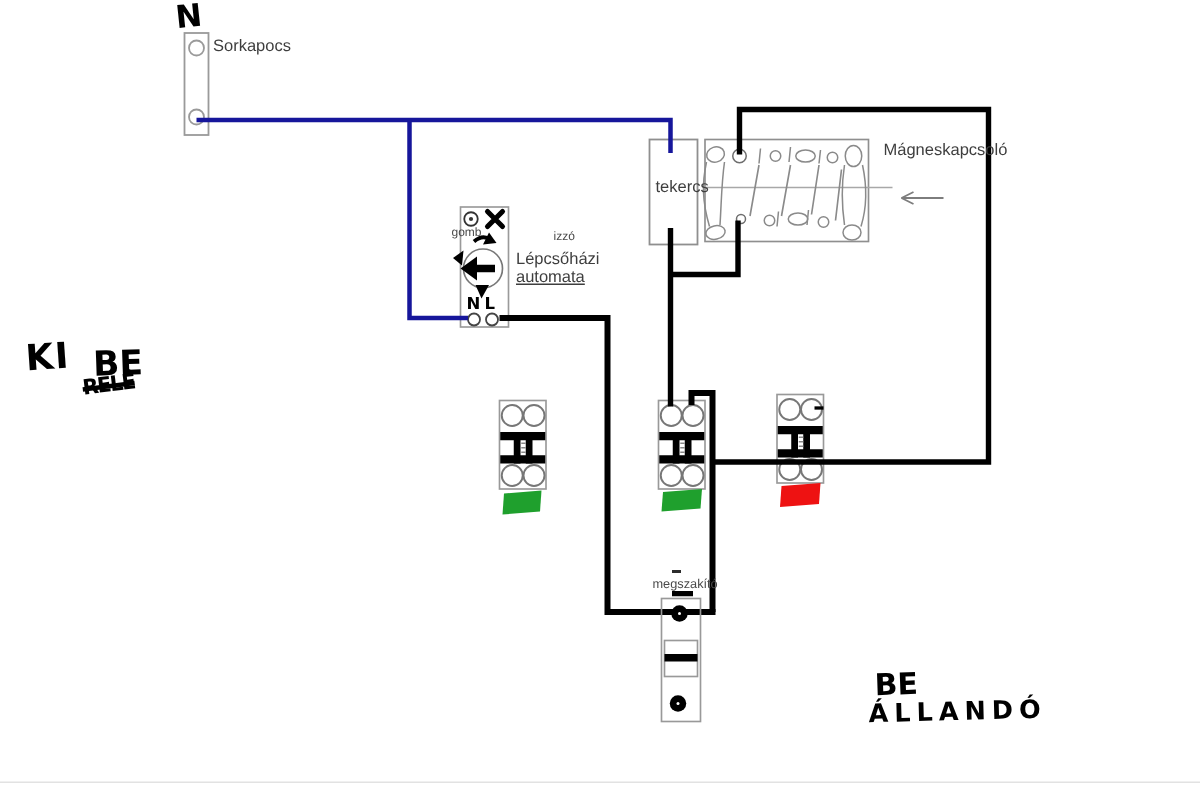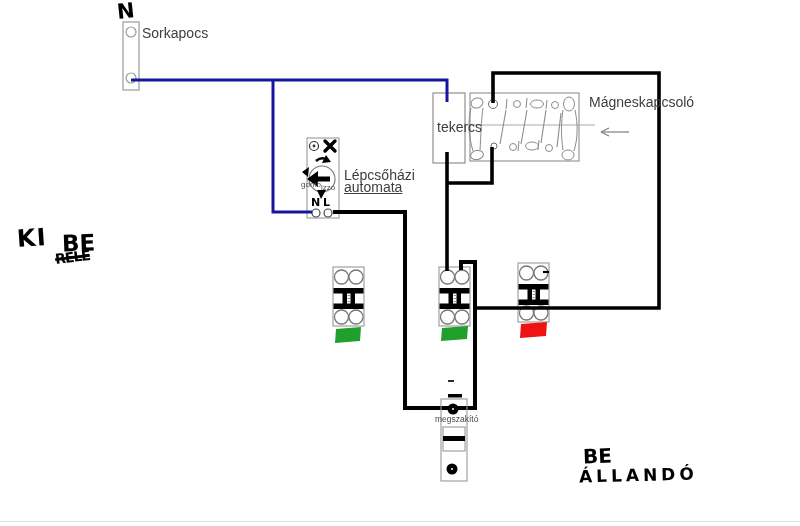--- a/index.html
+++ b/index.html
@@ -1,22 +1,22 @@
 <!DOCTYPE html>
 <html><head>
 <meta charset="utf-8">
 <style>
   html,body{margin:0;padding:0;background:#fff;}
   .canvas{position:relative;width:800px;height:526px;background:#fff;overflow:hidden;
           font-family:"Liberation Sans",sans-serif;}
   svg{position:absolute;left:0;top:0;}
   .lbl{position:absolute;color:#3e3e3e;white-space:nowrap;
        font-family:"Liberation Sans",sans-serif;}
-  .lbl-9{font-size:14px;}
-  .lbl-8{font-size:8px;color:#4a4a4a;margin-top:30px;}
+  .lbl-9{font-size:11px;}
+  .lbl-8{font-size:8px;color:#4a4a4a;}
   .hw{position:absolute;color:#000;white-space:nowrap;font-weight:900;
       font-family:"DejaVu Sans",sans-serif;}
   .hw-n{left:117px;top:-1px;font-size:21px;transform:rotate(-6deg);}
   .hw-ki{left:17px;top:224px;font-size:24px;transform:rotate(-4deg);letter-spacing:1px;}
   .hw-be{left:62px;top:230px;font-size:23px;transform:rotate(-2deg);}
   .hw-scribble{left:55px;top:249px;font-size:14px;letter-spacing:-1px;
       transform:rotate(-7deg);text-decoration:line-through;text-decoration-thickness:3px;}
   .hw-be2{left:583px;top:444px;font-size:20px;transform:rotate(-2deg);}
   .hw-allando{left:579px;top:465px;font-size:17px;letter-spacing:4px;transform:rotate(-1.5deg);}
   .hw-nl{position:absolute;font-family:"DejaVu Sans",sans-serif;font-weight:900;
@@ -155,21 +155,21 @@
       <circle cx="12" cy="10" r="1" fill="#fff"></circle>
       <rect x="2" y="28" width="22" height="24" fill="#fff" stroke="#999" stroke-width="1.1"></rect>
       <rect x="2" y="37" width="22" height="5" fill="#000"></rect>
       <circle cx="11" cy="70" r="5.5" fill="#000"></circle>
       <circle cx="11" cy="70" r="1" fill="#fff"></circle>
     </g>
   </svg>
 
   <div class="lbl lbl-9" style="left:142px;top:25px;">Sorkapocs</div>
   <div class="lbl lbl-8" style="left:301px;top:150px;">gomb</div>
-  <div class="lbl lbl-8" style="left:321px;top:153px;">izzó</div>
+  <div class="lbl lbl-8" style="left:321px;top:153px;padding-left:48px;">izzó</div>
   <div class="lbl lbl-9" style="left:344px;top:167px;">Lépcsőházi</div>
   <div class="lbl lbl-9" style="left:344px;top:179px;text-decoration:underline;">automata</div>
   <div class="lbl lbl-9" style="left:437px;top:107px;margin-top:12px;">tekercs</div>
   <div class="lbl lbl-9" style="left:589px;top:94px;">Mágneskapcsoló</div>
   <div class="lbl lbl-8" style="left:435px;top:384px;font-size:8.5px;">megszakító</div>
   <div class="dash" style="left:448px;top:380px;width:6px;height:2px;"></div>
 
   <div class="hw-nl" style="left:311px;top:196px;">N</div>
   <div class="hw-nl" style="left:323px;top:196px;">L</div>
 

